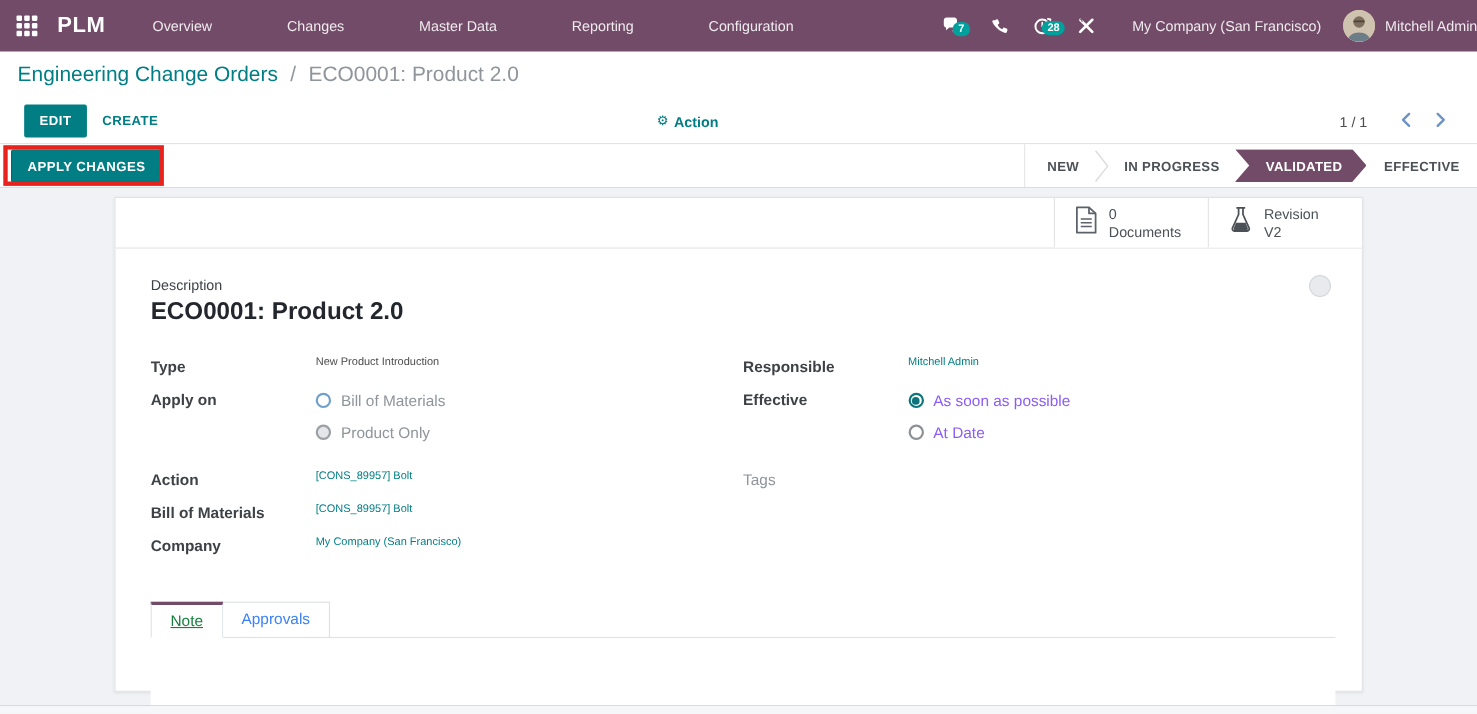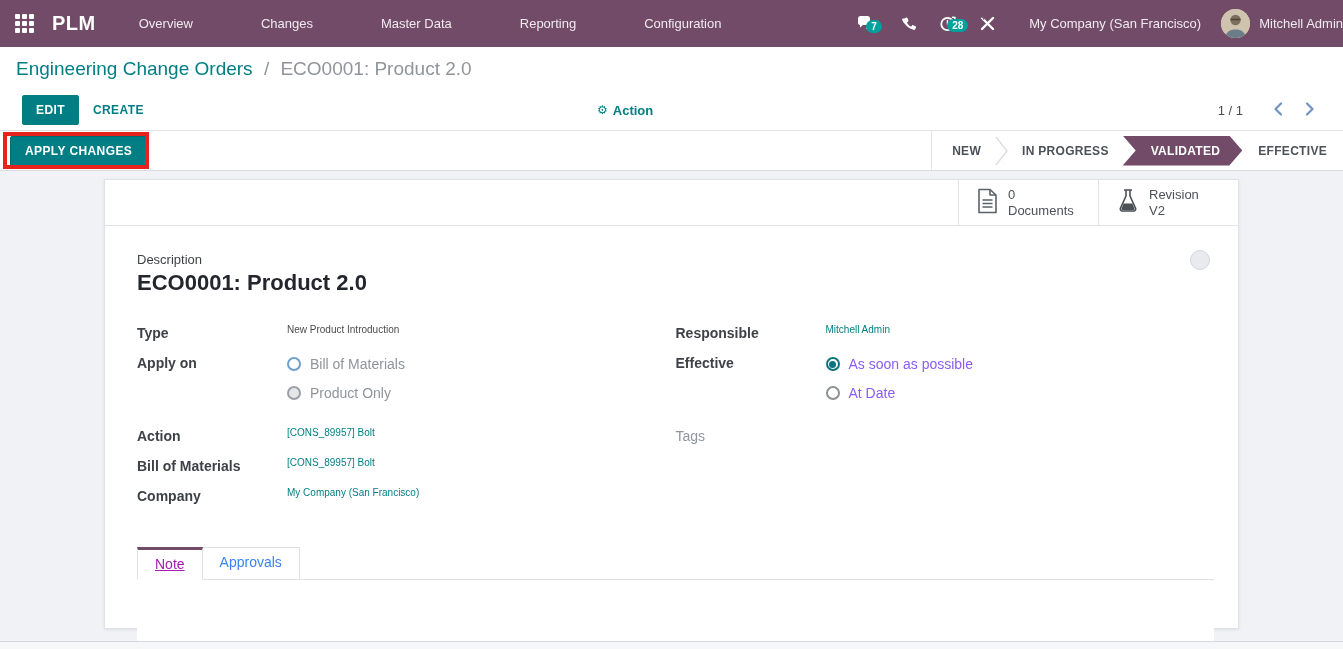--- a/index.html
+++ b/index.html
@@ -95,21 +95,21 @@
   .radio.disabled { border:2px solid #9aa0a6; background:#e4e6e9; }
   .radio.gray { border:2px solid #8d9196; }
   .radio.checked { border:2px solid #0c757b; }
   .radio.checked::after { content:''; position:absolute; inset:1.5px; border-radius:50%; background:#0c757b; }
   .radio-label { font-size:14px; }
   .radio-label.muted { color:#8f959b; }
   .radio-label.dark { color:#8b5cf6; }
 
   .tabs-row { display:flex; margin-top:30px; border-bottom:1px solid #dee2e6; padding-left:0; }
   .tab { font-size:14px; padding:6px 17px 7px; cursor:pointer; background:#fff; margin-bottom:-1px; }
-  .tab.active { color:#a21caf; border:1px solid #dee2e6; border-top:3px solid #714b67;
+  .tab.active { color:#15803d; border:1px solid #dee2e6; border-top:3px solid #714b67;
     border-bottom:1px solid #fff;text-decoration:underline; }
   .tab.inactive { color:#3b82f6; border:1px solid #dee2e6; border-left:none; }
   .tab-content { height:76px; background:#fff; }
 
   .footer-line { position:absolute; left:0; right:0; top:470px; border-top:1px solid #d5d7dc; }
   .footer-area { position:absolute; left:0; right:0; top:471px; bottom:0; background:#f6f7f9; }
 </style>
 </head>
 <body>
 

